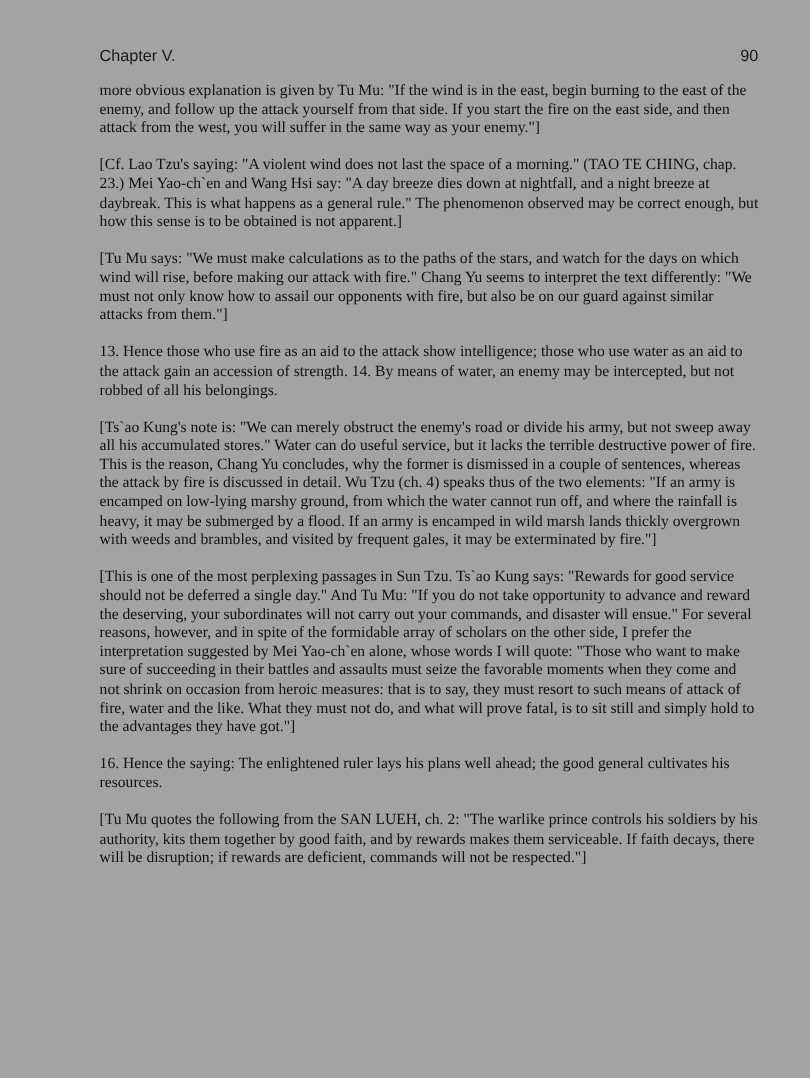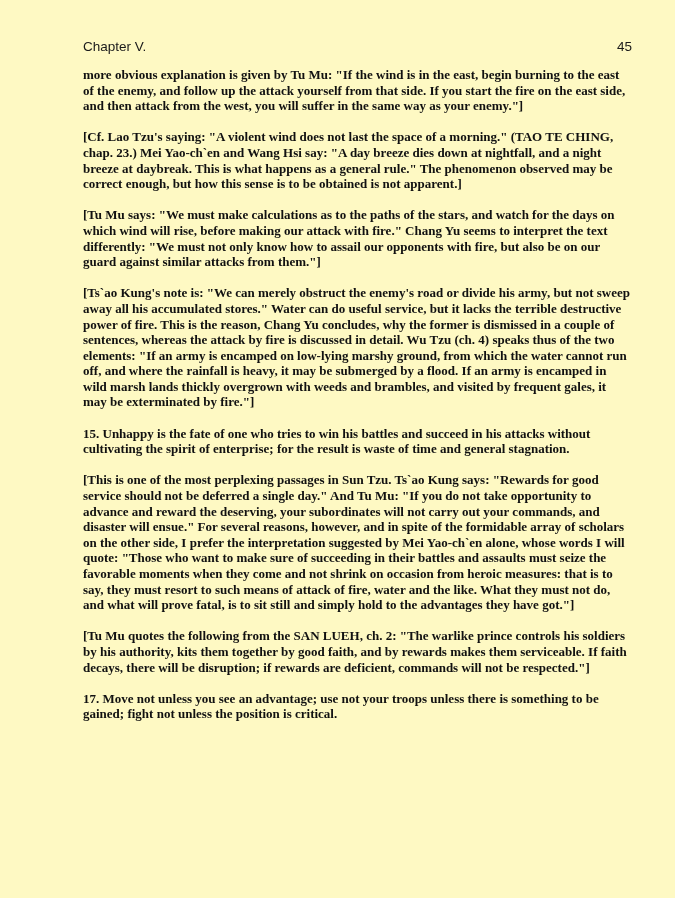--- a/index.html
+++ b/index.html
@@ -4,21 +4,21 @@
 <style>
   html, body {
     margin: 0;
     padding: 0;
     background: #ffffff;
   }
   .page {
     position: relative;
     width: 675px;
     height: 898px;
-    background: #fef9c3;
+    background: #a3a3a3;
     color: #000000;
     overflow: hidden;
   }
   .page-header {
     position: absolute;
     top: 39px;
     left: 83px;
     width: 549px;
     display: flex;
     justify-content: space-between;
@@ -34,37 +34,36 @@
     width: 549px;
     font-family: "Liberation Serif", "DejaVu Serif", serif;
     font-size: 13px;
     line-height: 15.6px;
     color: #111111;
     text-align: left;
   }
   .content p {
     margin: 0 0 15.6px 0;
     padding: 0;
-    font-weight: bold;
   }
 </style>
 </head>
 <body>
 
 <div class="page">
 
   <div class="page-header">
     <span>Chapter V.</span>
-    <span>45</span>
+    <span>90</span>
   </div>
 
   <div class="content">
     <p>more obvious explanation is given by Tu Mu: "If the wind is in the east, begin burning to the east of the enemy, and follow up the attack yourself from that side. If you start the fire on the east side, and then attack from the west, you will suffer in the same way as your enemy."]</p>
     <p>[Cf. Lao Tzu's saying: "A violent wind does not last the space of a morning." (TAO TE CHING, chap. 23.) Mei Yao-ch`en and Wang Hsi say: "A day breeze dies down at nightfall, and a night breeze at daybreak. This is what happens as a general rule." The phenomenon observed may be correct enough, but how this sense is to be obtained is not apparent.]</p>
     <p>[Tu Mu says: "We must make calculations as to the paths of the stars, and watch for the days on which wind will rise, before making our attack with fire." Chang Yu seems to interpret the text differently: "We must not only know how to assail our opponents with fire, but also be on our guard against similar attacks from them."]</p>
+    <p>13. Hence those who use fire as an aid to the attack show intelligence; those who use water as an aid to the attack gain an accession of strength. 14. By means of water, an enemy may be intercepted, but not robbed of all his belongings.</p>
     <p>[Ts`ao Kung's note is: "We can merely obstruct the enemy's road or divide his army, but not sweep away all his accumulated stores." Water can do useful service, but it lacks the terrible destructive power of fire. This is the reason, Chang Yu concludes, why the former is dismissed in a couple of sentences, whereas the attack by fire is discussed in detail. Wu Tzu (ch. 4) speaks thus of the two elements: "If an army is encamped on low-lying marshy ground, from which the water cannot run off, and where the rainfall is heavy, it may be submerged by a flood. If an army is encamped in wild marsh lands thickly overgrown with weeds and brambles, and visited by frequent gales, it may be exterminated by fire."]</p>
-    <p>15. Unhappy is the fate of one who tries to win his battles and succeed in his attacks without cultivating the spirit of enterprise; for the result is waste of time and general stagnation.</p>
     <p>[This is one of the most perplexing passages in Sun Tzu. Ts`ao Kung says: "Rewards for good service should not be deferred a single day." And Tu Mu: "If you do not take opportunity to advance and reward the deserving, your subordinates will not carry out your commands, and disaster will ensue." For several reasons, however, and in spite of the formidable array of scholars on the other side, I prefer the interpretation suggested by Mei Yao-ch`en alone, whose words I will quote: "Those who want to make sure of succeeding in their battles and assaults must seize the favorable moments when they come and not shrink on occasion from heroic measures: that is to say, they must resort to such means of attack of fire, water and the like. What they must not do, and what will prove fatal, is to sit still and simply hold to the advantages they have got."]</p>
+    <p>16. Hence the saying: The enlightened ruler lays his plans well ahead; the good general cultivates his resources.</p>
     <p>[Tu Mu quotes the following from the SAN LUEH, ch. 2: "The warlike prince controls his soldiers by his authority, kits them together by good faith, and by rewards makes them serviceable. If faith decays, there will be disruption; if rewards are deficient, commands will not be respected."]</p>
-    <p>17. Move not unless you see an advantage; use not your troops unless there is something to be gained; fight not unless the position is critical.</p>
   </div>
 
 </div>
 
 </body></html>

